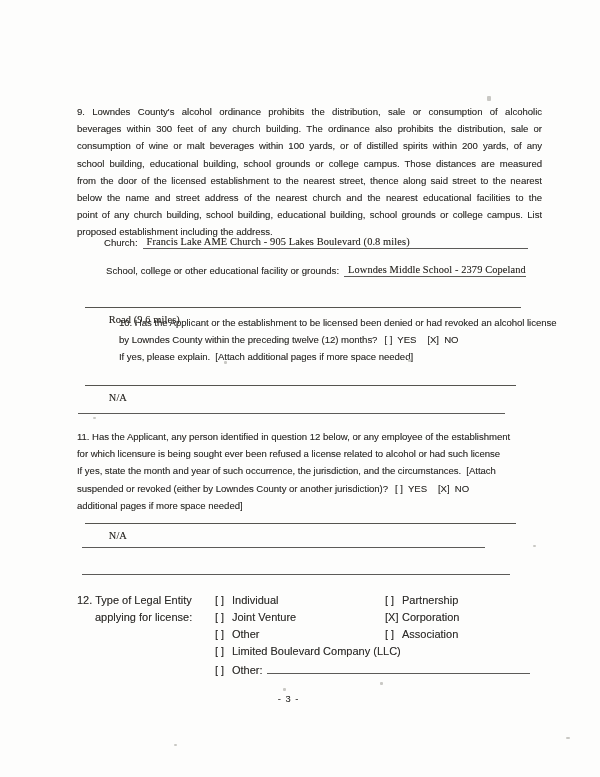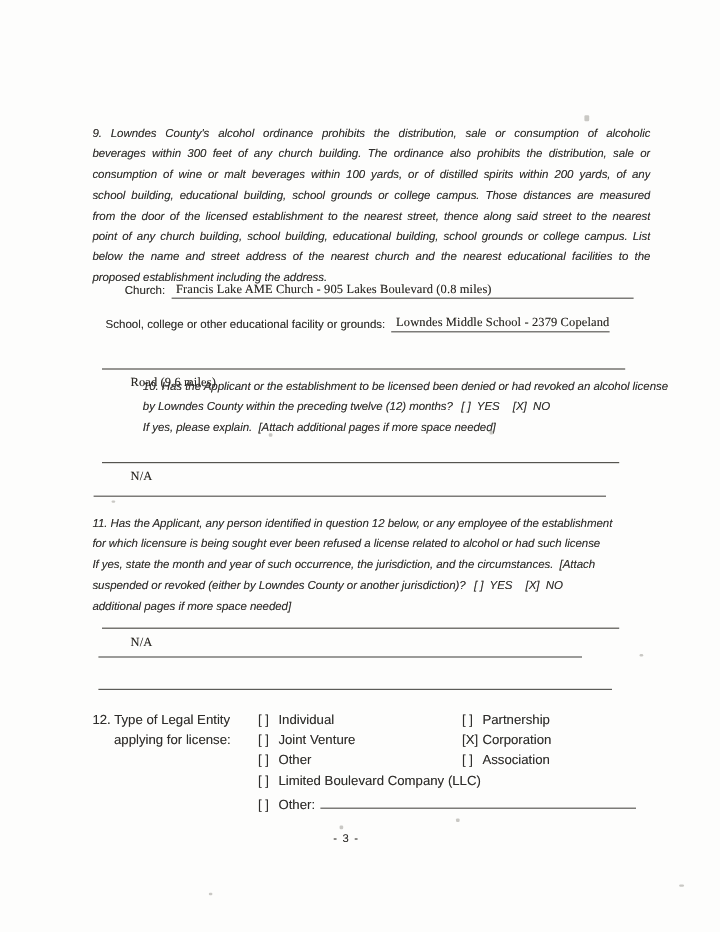--- a/index.html
+++ b/index.html
@@ -9,21 +9,21 @@
     width:600px;height:777px;
     margin:0 auto;
     background:#fdfdfc;
     overflow:hidden;
     font-family:"Liberation Sans",sans-serif;
     color:#2e2d2b;
     text-shadow:0 0 0.5px rgba(70,66,60,.45);
   }
   .abs{position:absolute;}
   
-  .para{font-size:9.6px;letter-spacing:-0.05px;font-style:italic;}
+  .para{font-size:9.6px;letter-spacing:-0.05px;}
   .para .line{height:17.2px;line-height:17.2px;white-space:pre;}
   .para .jline{white-space:normal;text-align:justify;text-align-last:justify;overflow:hidden;}
   .para .lastline{text-align:left;text-align-last:left;}
   
   .fillrow{display:flex;align-items:flex-end;font-size:9.6px;}
   .fillrow .lbl{white-space:pre;padding-bottom:1px;}
   .fillrow .fill{flex:1;border-bottom:1px solid #5c5b58;margin-left:5px;padding:0 0 1px 4px;white-space:pre;}
   .serif{font-family:"Liberation Serif",serif;font-size:10.4px;color:#2a2824;letter-spacing:0.1px;}
   .ansrow{border-bottom:1px solid #55544f;padding:0 0 2px 6px;white-space:pre;}
   .blankline{border-bottom:1px solid #5c5b58;}
@@ -42,31 +42,31 @@
 <body>
 
 <div class="page">
 
   <div class="abs para" style="top:103px;left:77px;width:465px;">
     <div class="line jline">9.   Lowndes County's alcohol ordinance prohibits the distribution, sale or consumption of alcoholic</div>
     <div class="line jline">beverages within 300 feet of any church building.  The ordinance also prohibits the distribution, sale or</div>
     <div class="line jline">consumption of wine or malt beverages within 100 yards, or of distilled spirits within 200 yards, of any</div>
     <div class="line jline">school building, educational building, school grounds or college campus.  Those distances are measured</div>
     <div class="line jline">from the door of the licensed establishment to the nearest street, thence along said street to the nearest</div>
+    <div class="line jline">below the name and street address of the nearest church and the nearest educational facilities to the</div>
     <div class="line jline">point of any church building, school building, educational building, school grounds or college campus.  List</div>
-    <div class="line jline">below the name and street address of the nearest church and the nearest educational facilities to the</div>
     <div class="line lastline">proposed establishment including the address.</div>
   </div>
 
   <div class="abs fillrow" style="top:236px;left:104px;width:424px;">
     <span class="lbl">Church:</span>
     <span class="fill"><span class="serif">Francis Lake AME Church - 905 Lakes Boulevard (0.8 miles)</span></span>
   </div>
 
-  <div class="abs fillrow" style="top:264px;left:88px;width:420px;">
+  <div class="abs fillrow" style="top:264px;left:106px;width:420px;">
     <span class="lbl">School, college or other educational facility or grounds:</span>
     <span class="fill"><span class="serif">Lowndes Middle School - 2379 Copeland</span></span>
   </div>
 
   <div class="abs ansrow" style="top:291px;left:85px;width:430px;height:14px;">
     <span class="serif">Road (9.6 miles)</span>
   </div>
 
   <div class="abs para" style="top:314px;left:77px;width:470px;margin-left:42px;">
     <div class="line">10. Has the Applicant or the establishment to be licensed been denied or had revoked an alcohol license</div>

